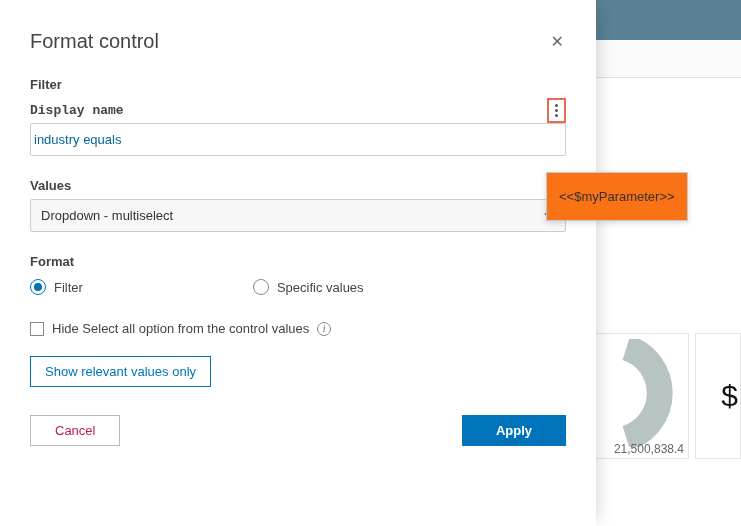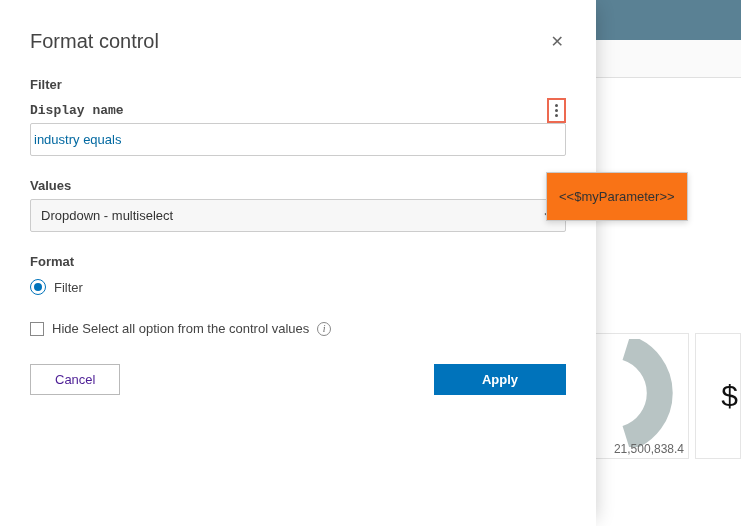--- a/index.html
+++ b/index.html
@@ -45,22 +45,22 @@
     .radio-outer.sel { border-color: #0073bb; }
     .radio-inner { width: 8px; height: 8px; border-radius: 50%; background: #0073bb; }
     
     .checkbox-row { display: flex; align-items: center; gap: 8px; margin-top: 26px; font-size: 13px; color: #444; }
     .checkbox-box { width: 14px; height: 14px; border: 1px solid #888; background: #fff; cursor: pointer; }
     .info-icon { width: 14px; height: 14px; border: 1px solid #888; border-radius: 50%; display: inline-flex; align-items: center; justify-content: center; font-size: 10px; color: #666; font-style: italic; font-family: serif; cursor: default; }
     
     .link-btn { display: inline-block; border: 1px solid #0073bb; color: #0073bb; font-size: 13px; padding: 7px 14px; margin-top: 20px; cursor: pointer; background: #fff; }
     
     .footer-row { display: flex; justify-content: space-between; margin-top: 28px; }
-    .btn-cancel { border: 1px solid #b9b9b9; background: #fff; color: #4c1d95; font-size: 13px; padding: 7px 24px; cursor: pointer; }
-    .btn-apply { border: none; background: #0073bb; color: #fff; font-size: 13px; font-weight: 600; padding: 7px 48px; cursor: pointer; }
+    .btn-cancel { border: 1px solid #b9b9b9; background: #fff; color: #be185d; font-size: 13px; padding: 7px 24px; cursor: pointer; }
+    .btn-apply { border: none; background: #0073bb; color: #fff; font-size: 13px; font-weight: 600; padding: 7px 34px; cursor: pointer; }
     
     .tooltip-popover { position: absolute; top: 172px; left: 546px; background: #f97316; border: 1px solid #c9c9c9; box-shadow: 0 2px 6px rgba(0,0,0,0.15); padding: 16px 12px; font-size: 13px; color: #333; white-space: nowrap; }
   </style>
 </head>
 <body>
 
 <div class="bg-header"></div>
 <div class="bg-toolbar"></div>
 <div class="bg-main">
   <div class="bg-card1">
@@ -108,29 +108,34 @@
   
   <div class="section-gap">
     <div class="section-label">Format</div>
     <div class="radio-row">
       <label class="radio-item">
         <span class="radio-outer sel">
             <span class="radio-inner"></span>
           </span>
         <span>Filter</span>
       </label>
+      <label class="radio-item">
+        <span class="radio-outer"></span>
+        <span>Specific values</span>
+      </label>
     </div>
   </div>
   
   <div class="checkbox-row">
     <span class="checkbox-box"></span>
     <span>Hide Select all option from the control values</span>
     <span class="info-icon">i</span>
   </div>
   
+  <button class="link-btn">Show relevant values only</button>
   
   <div class="footer-row">
     <button class="btn-cancel">Cancel</button>
     <button class="btn-apply">Apply</button>
   </div>
 </div>
 
 <div class="tooltip-popover">
   <span>&lt;&lt;$myParameter&gt;&gt;</span>
 </div>

